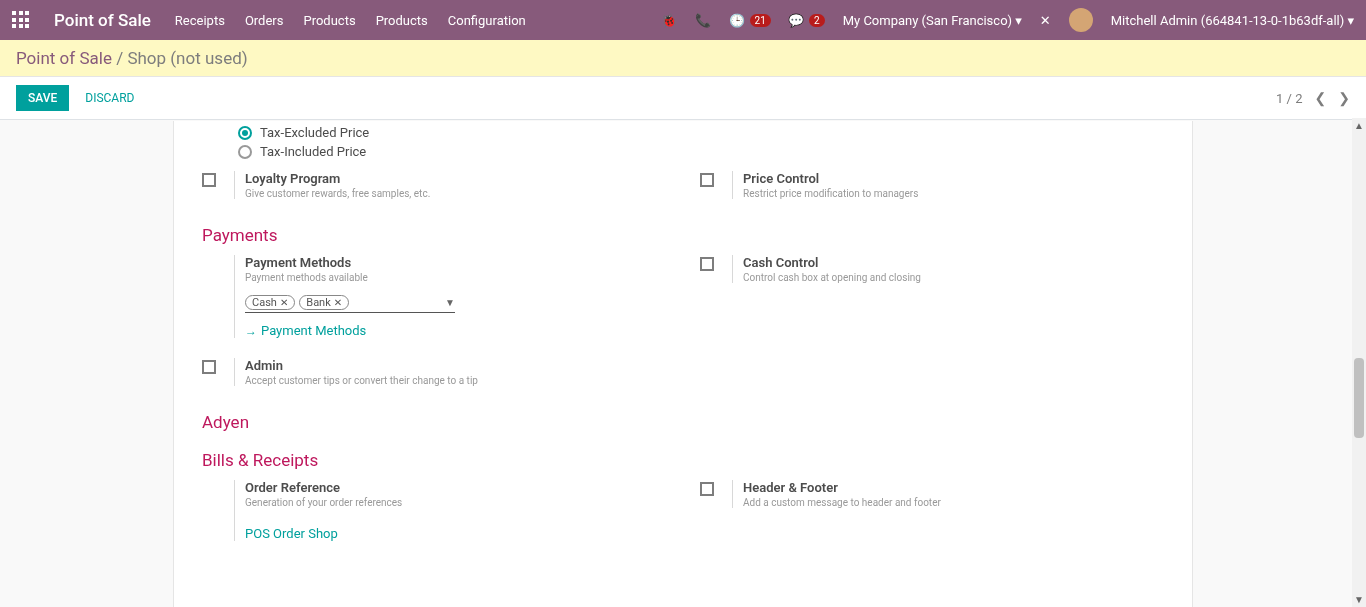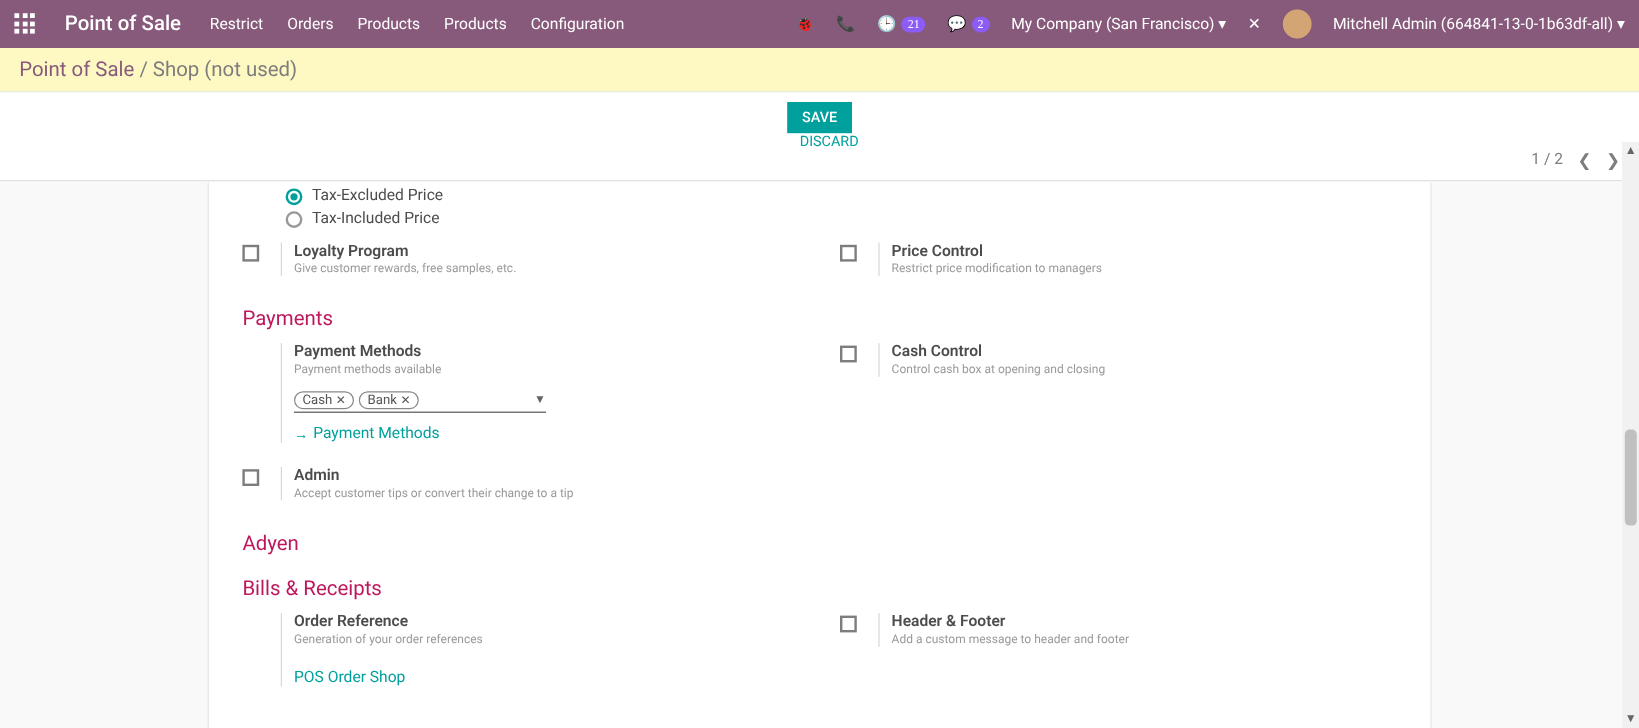--- a/index.html
+++ b/index.html
@@ -6,30 +6,30 @@
 body { background: #f9f9f9; font-size: 13px; color: #4c4c4c; }
 
 .topnav { background: #875a7b; height: 40px; display: flex; align-items: center; padding: 0 12px; color: #fff; }
 .apps-icon { width: 18px; height: 18px; display: grid; grid-template-columns: repeat(3,1fr); grid-template-rows: repeat(3,1fr); gap: 2px; cursor: pointer; }
 .apps-icon span { background: #fff; width: 4px; height: 4px; }
 .brand { font-size: 17px; font-weight: 500; margin-left: 24px; margin-right: 24px; }
 .nav-menu { display: flex; gap: 20px; }
 .nav-menu a { color: #fff; text-decoration: none; font-size: 13px; }
 .nav-right { margin-left: auto; display: flex; align-items: center; gap: 18px; }
 .nav-right .icon-btn { color: #fff; cursor: pointer; display: flex; align-items: center; gap: 4px; font-size: 13px; }
-.badge { background: #8b5cf6; border-radius: 8px; padding: 1px 5px; font-size: 10px; font-family: Liberation Serif, serif; }
+.badge { background: #b91c1c; border-radius: 8px; padding: 1px 5px; font-size: 10px; }
 .company { color: #fff; font-size: 13px; }
 .avatar { width: 24px; height: 24px; border-radius: 50%; background: #d4a574; }
 .user-label { font-size: 13px; }
 
 .breadcrumb-bar { background: #fef9c3; padding: 8px 16px; border-bottom: 1px solid #e5e5e5; }
 .breadcrumb { font-size: 17px; }
 .breadcrumb a { color: #875a7b; text-decoration: none; }
 .breadcrumb .cur { color: #7d7d7d; }
-.action-bar { display: flex; align-items: center; padding: 8px 16px; background: #fff; border-bottom: 1px solid #dee2e6; flex-direction: column; }
+.action-bar { display: flex; align-items: center; padding: 8px 16px; background: #fff; border-bottom: 1px solid #dee2e6; }
 .btn-save { background: #00a09d; color: #fff; border: none; padding: 6px 12px; font-size: 12px; font-weight: 500; cursor: pointer; }
 .btn-discard { color: #00a09d; background: none; border: none; margin-left: 16px; font-size: 12px; cursor: pointer; }
 .pager { margin-left: auto; display: flex; align-items: center; gap: 12px; color: #7d7d7d; }
 .pager-arrow { cursor: pointer; color: #7d7d7d; font-size: 14px; }
 
 .content-wrapper { display: flex; justify-content: center; padding-top: 1px; }
 .content { background: #fff; width: 1020px; border: 1px solid #e5e5e5; border-top: none; padding: 10px 28px 20px; overflow-y: auto; height: 489px; }
 
 .radio-row { display: flex; align-items: center; gap: 8px; margin-left: 36px; margin-bottom: 4px; }
 .radio { width: 14px; height: 14px; border: 2px solid #999; border-radius: 50%; display: flex; align-items: center; justify-content: center; }
@@ -73,21 +73,21 @@
       <span></span>
       <span></span>
       <span></span>
       <span></span>
       <span></span>
       <span></span>
       <span></span>
     </div>
   <div class="brand">Point of Sale</div>
   <div class="nav-menu">
-    <a>Restrict</a>
+    <a>Receipts</a>
     <a>Orders</a>
     <a>Products</a>
     <a>Products</a>
     <a>Configuration</a>
   </div>
   <div class="nav-right">
     <div class="icon-btn">🐞</div>
     <div class="icon-btn">📞</div>
     <div class="icon-btn">🕒<span class="badge">21</span></div>
     <div class="icon-btn">💬<span class="badge">2</span></div>

